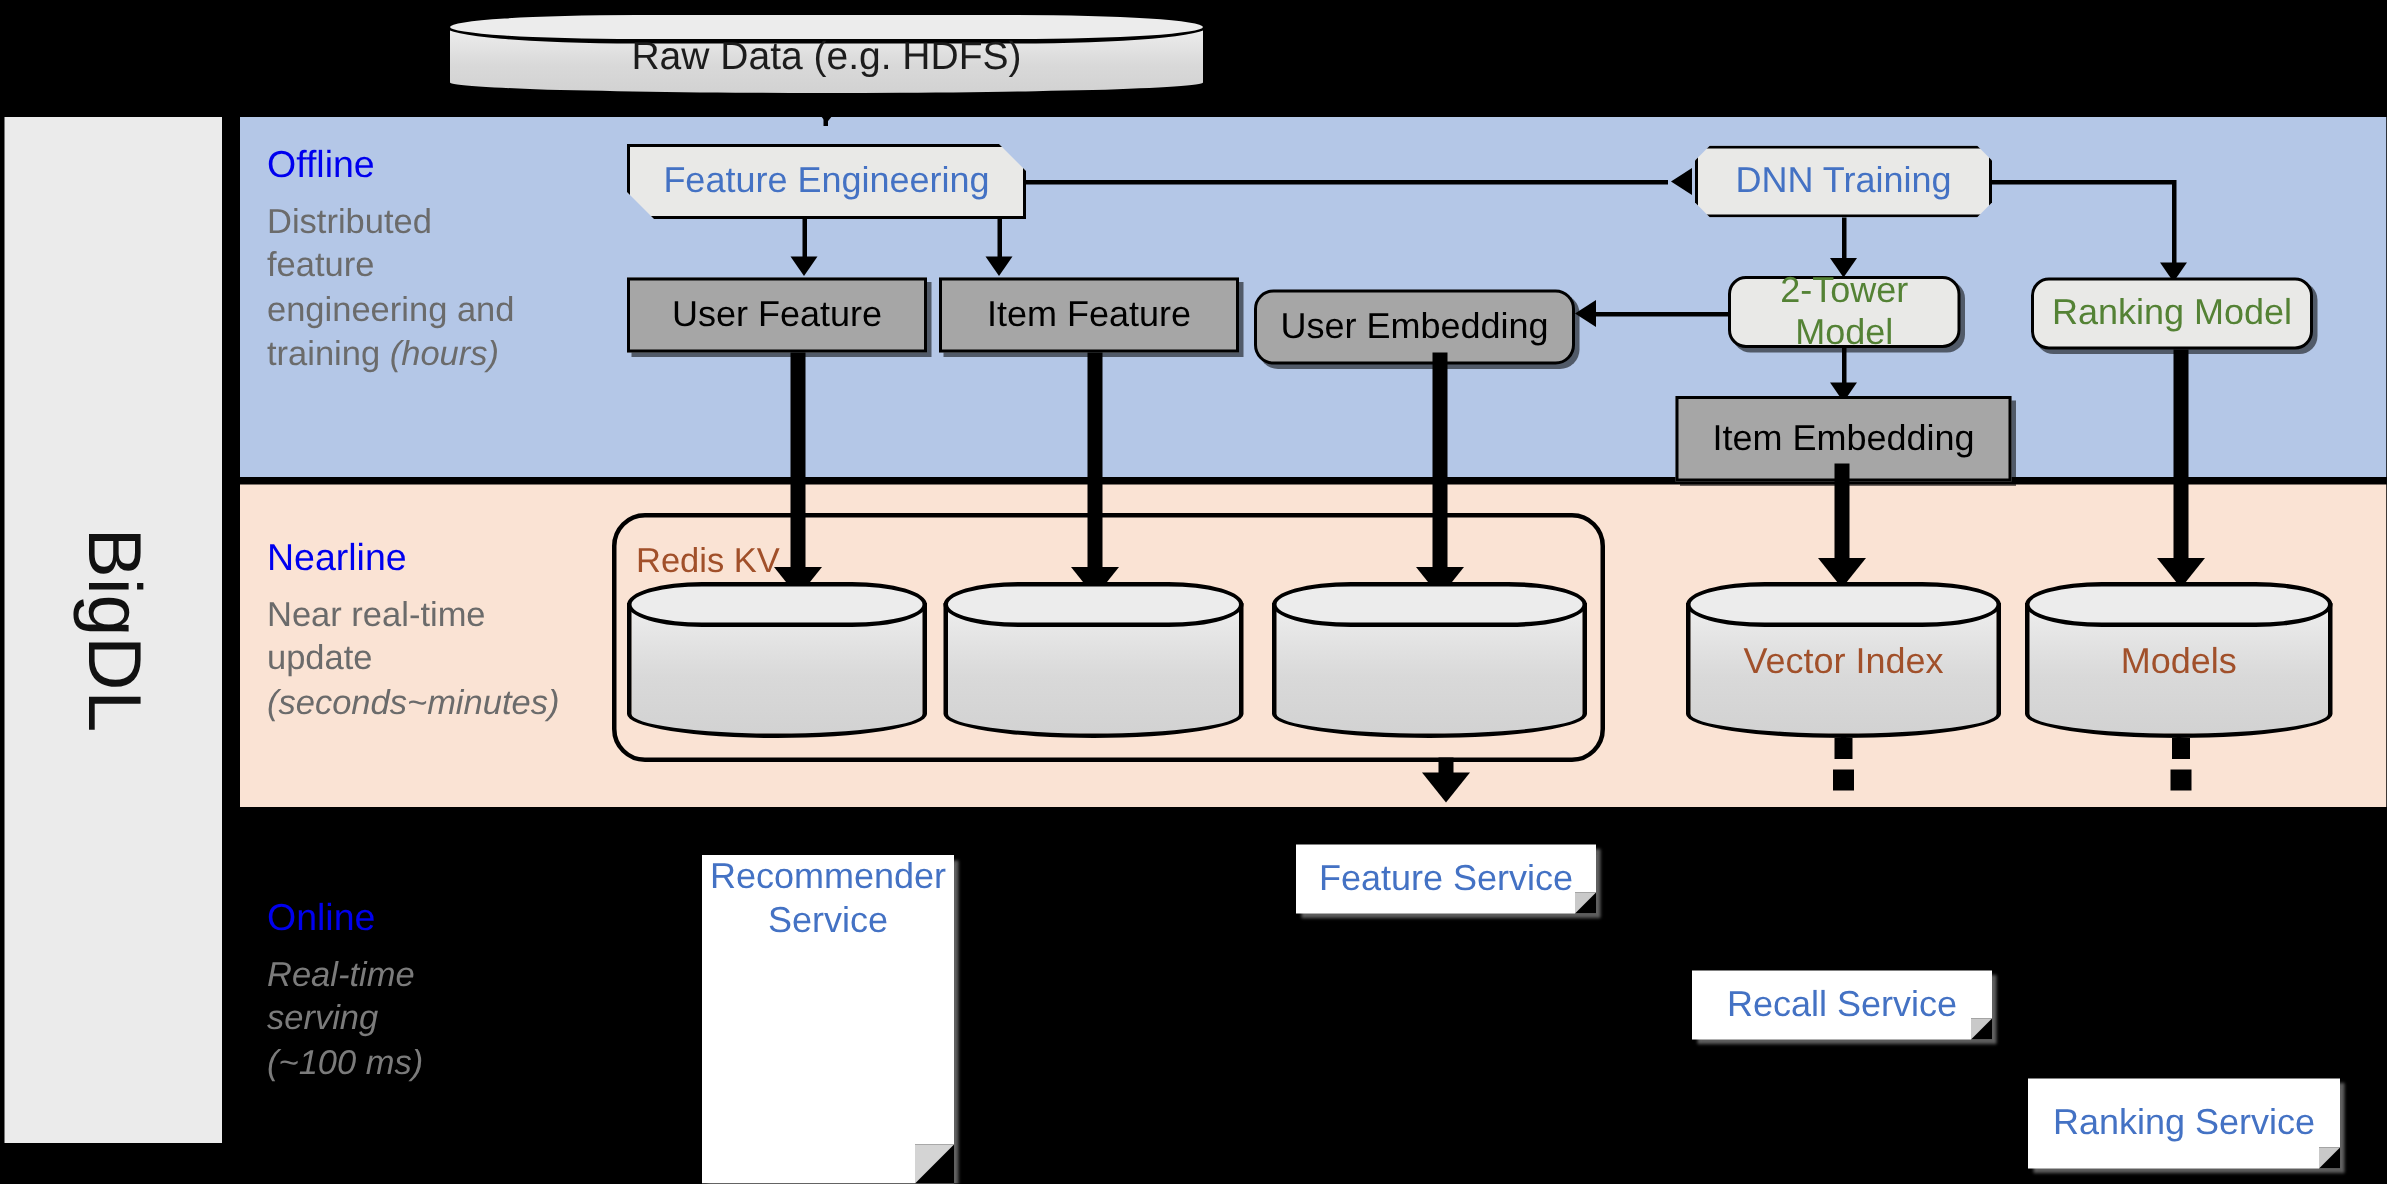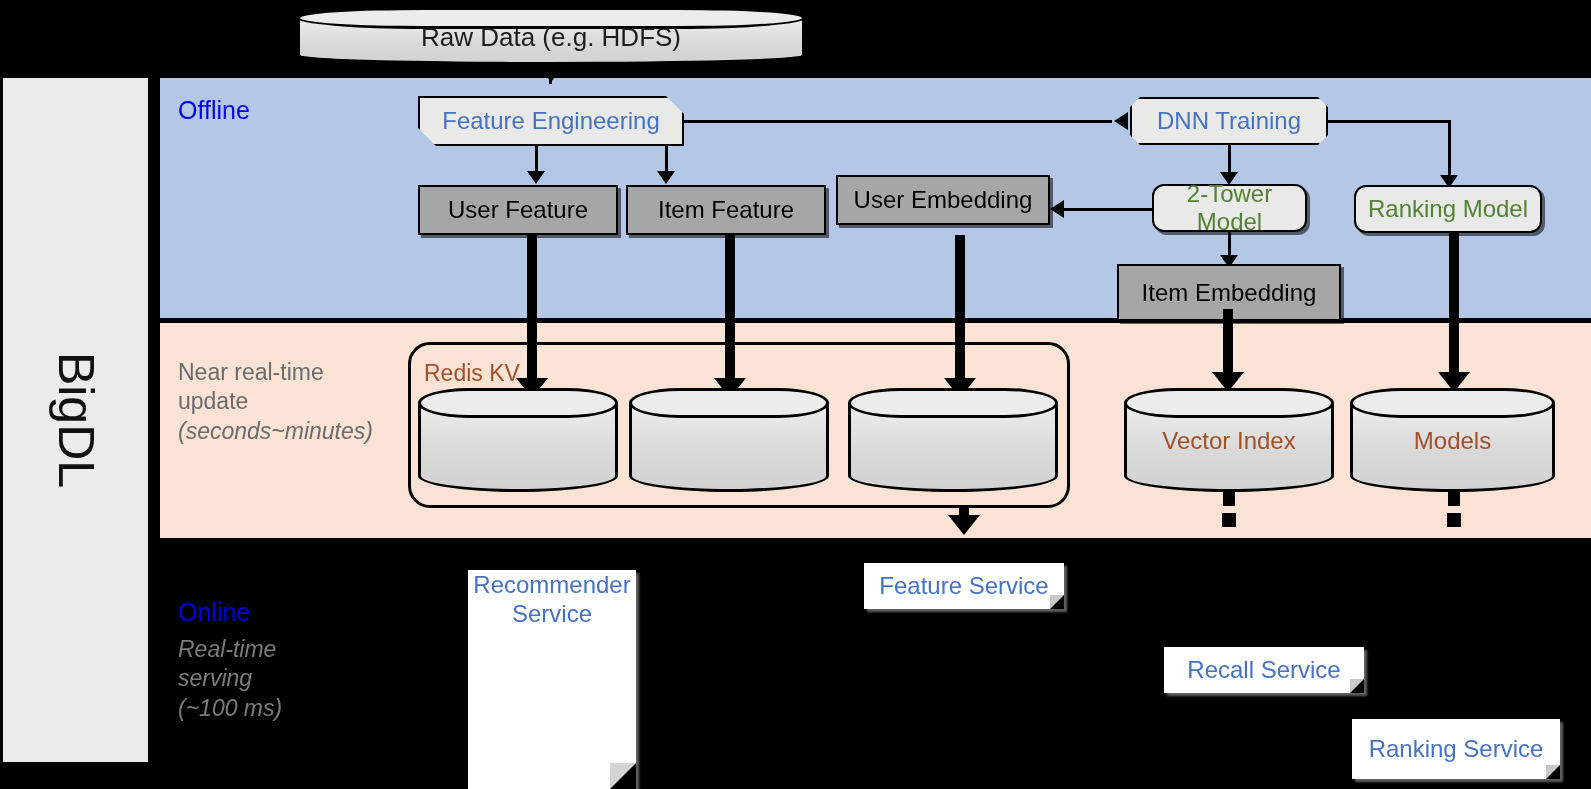--- a/index.html
+++ b/index.html
@@ -166,23 +166,30 @@
   <div class="band band-offline"></div>
   <div class="band band-nearline"></div>
   <div class="band band-online"></div>
 
   <div class="bigdl-panel">
     <div class="bigdl-text">BigDL</div>
   </div>
 
   <div class="band-label lbl-offline">
     <div class="band-title">Offline</div>
+    <div class="band-sub">
+      <span>Distributed</span><br>
+      <span>feature</span><br>
+      <span>engineering and</span><br>
+      <span>training </span><em>(hours)</em>
+    </div>
   </div>
 
   <div class="band-label lbl-nearline">
+    <div class="band-title">Nearline</div>
     <div class="band-sub">
       <span>Near real-time</span><br>
       <span>update</span><br>
       <em>(seconds~minutes)</em>
     </div>
   </div>
 
   <div class="band-label lbl-online">
     <div class="band-title">Online</div>
     <div class="band-sub">
@@ -224,21 +231,21 @@
   <div class="line hline-thin" style="left:1328px; top:120px; width:122px;"></div>
   <div class="line vline-thin" style="left:1448px; top:120px; height:58px;"></div>
   <div class="arrowhead-down" style="left:1440px; top:175px;"></div>
 
   <div class="node box-gray" style="left:418px; top:185px; width:200px; height:50px;">
     <span>User Feature</span>
   </div>
   <div class="node box-gray" style="left:626px; top:185px; width:200px; height:50px;">
     <span>Item Feature</span>
   </div>
-  <div class="node box-gray" style="left:836px; top:175px; width:214px; height:50px;">
+  <div class="node box-gray" style="left:836px; top:193px; width:214px; height:50px;border-radius:13px;">
     <span>User Embedding</span>
   </div>
 
   <div class="line hline-thin" style="left:1062px; top:208px; width:90px;"></div>
   <div class="arrowhead-left" style="left:1050px; top:200px;"></div>
 
   <div class="node box-round txt-green" style="left:1152px; top:184px; width:155px; height:48px;">
     <span>2-Tower Model</span>
   </div>
 
@@ -310,21 +317,21 @@
       <span>Service</span>
     </div>
     <span class="fold"></span>
   </div>
 
   <div class="svc" style="left:864px; top:563px; width:200px; height:46px;">
     <span>Feature Service</span>
     <span class="fold"></span>
   </div>
 
-  <div class="svc" style="left:1128px; top:647px; width:200px; height:46px;margin-left:36px;">
+  <div class="svc" style="left:1128px; top:647px; width:200px; height:46px;">
     <span>Recall Service</span>
     <span class="fold"></span>
   </div>
 
   <div class="svc" style="left:1352px; top:719px; width:208px; height:60px;">
     <span>Ranking Service</span>
     <span class="fold"></span>
   </div>
 
 </div>

